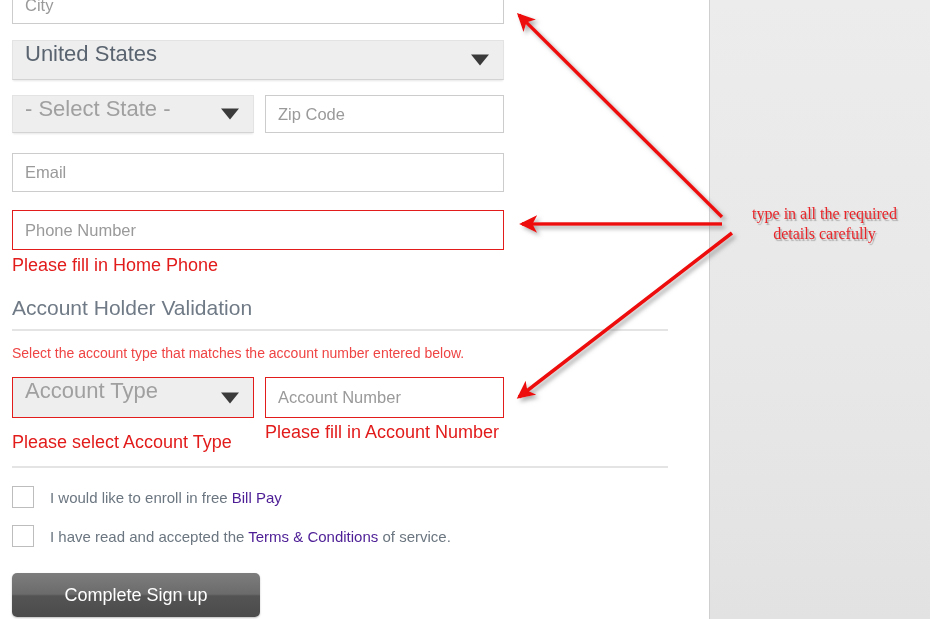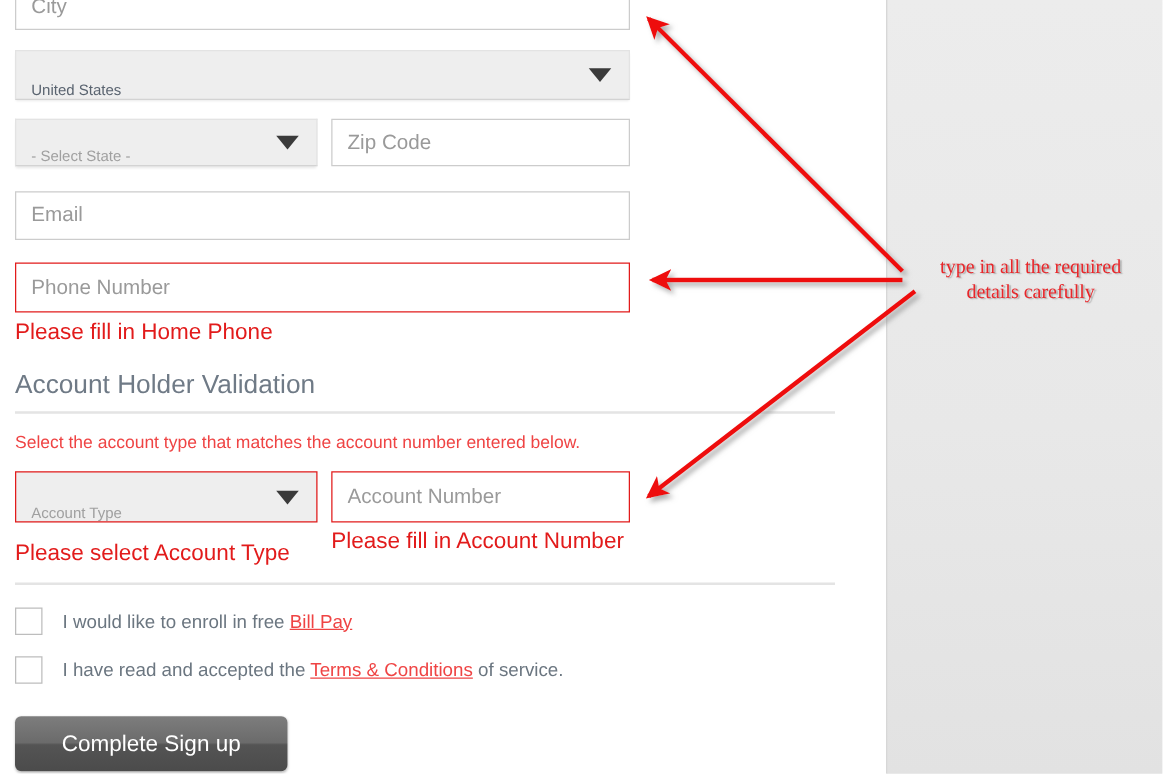--- a/index.html
+++ b/index.html
@@ -57,24 +57,24 @@
   .txt::placeholder { color: #9a9a9a; opacity: 1; }
   .txt.err { border: 1px solid #e21b1b; }
 
   .sel {
     position: absolute;
     box-sizing: border-box;
     background: #eeeeee;
     border: 1px solid #e3e3e3;
     border-bottom: 1px solid #d3d3d3;
     box-shadow: 0 2px 2px -1px rgba(0,0,0,0.10);
-    font-size: 12px;
-    padding: 0 34px 0 12px;
+    font-size: 22px;
+    padding: 0 34px 12px 12px;
     display: flex;
-    align-items: flex-end;
+    align-items: flex-start;
     cursor: pointer;
     user-select: none;
   }
   .sel.err { border: 1px solid #e21b1b; box-shadow: none; }
   .sel .sel-label { color: #5a6470; white-space: nowrap; overflow: hidden; }
   .sel .sel-label.ph { color: #a0a0a0; }
   .sel .caret {
     position: absolute;
     right: 14px;
     top: 50%;
@@ -123,31 +123,30 @@
     cursor: pointer;
     flex: none;
   }
   .cblabel {
     margin-left: 16px;
     font-size: 15px;
     color: #6b7680;
     white-space: nowrap;
   }
   .cblabel a {
-    color: #ef4444;
-    text-decoration: underline;
+    color: #4c1d95;
     cursor: pointer;
   }
 
   
   #submit-btn {
     position: absolute;
     left: 12px;
     top: 573px;
-    width: 218px;
+    width: 248px;
     height: 44px;
     border-radius: 5px;
     border: none;
     background: linear-gradient(180deg, #7d7d7d 0%, #6b6b6b 48%, #545454 52%, #4b4b4b 100%);
     color: #ffffff;
     font-size: 18px;
     font-family: "Liberation Sans", sans-serif;
     text-align: center;
     line-height: 44px;
     cursor: pointer;

